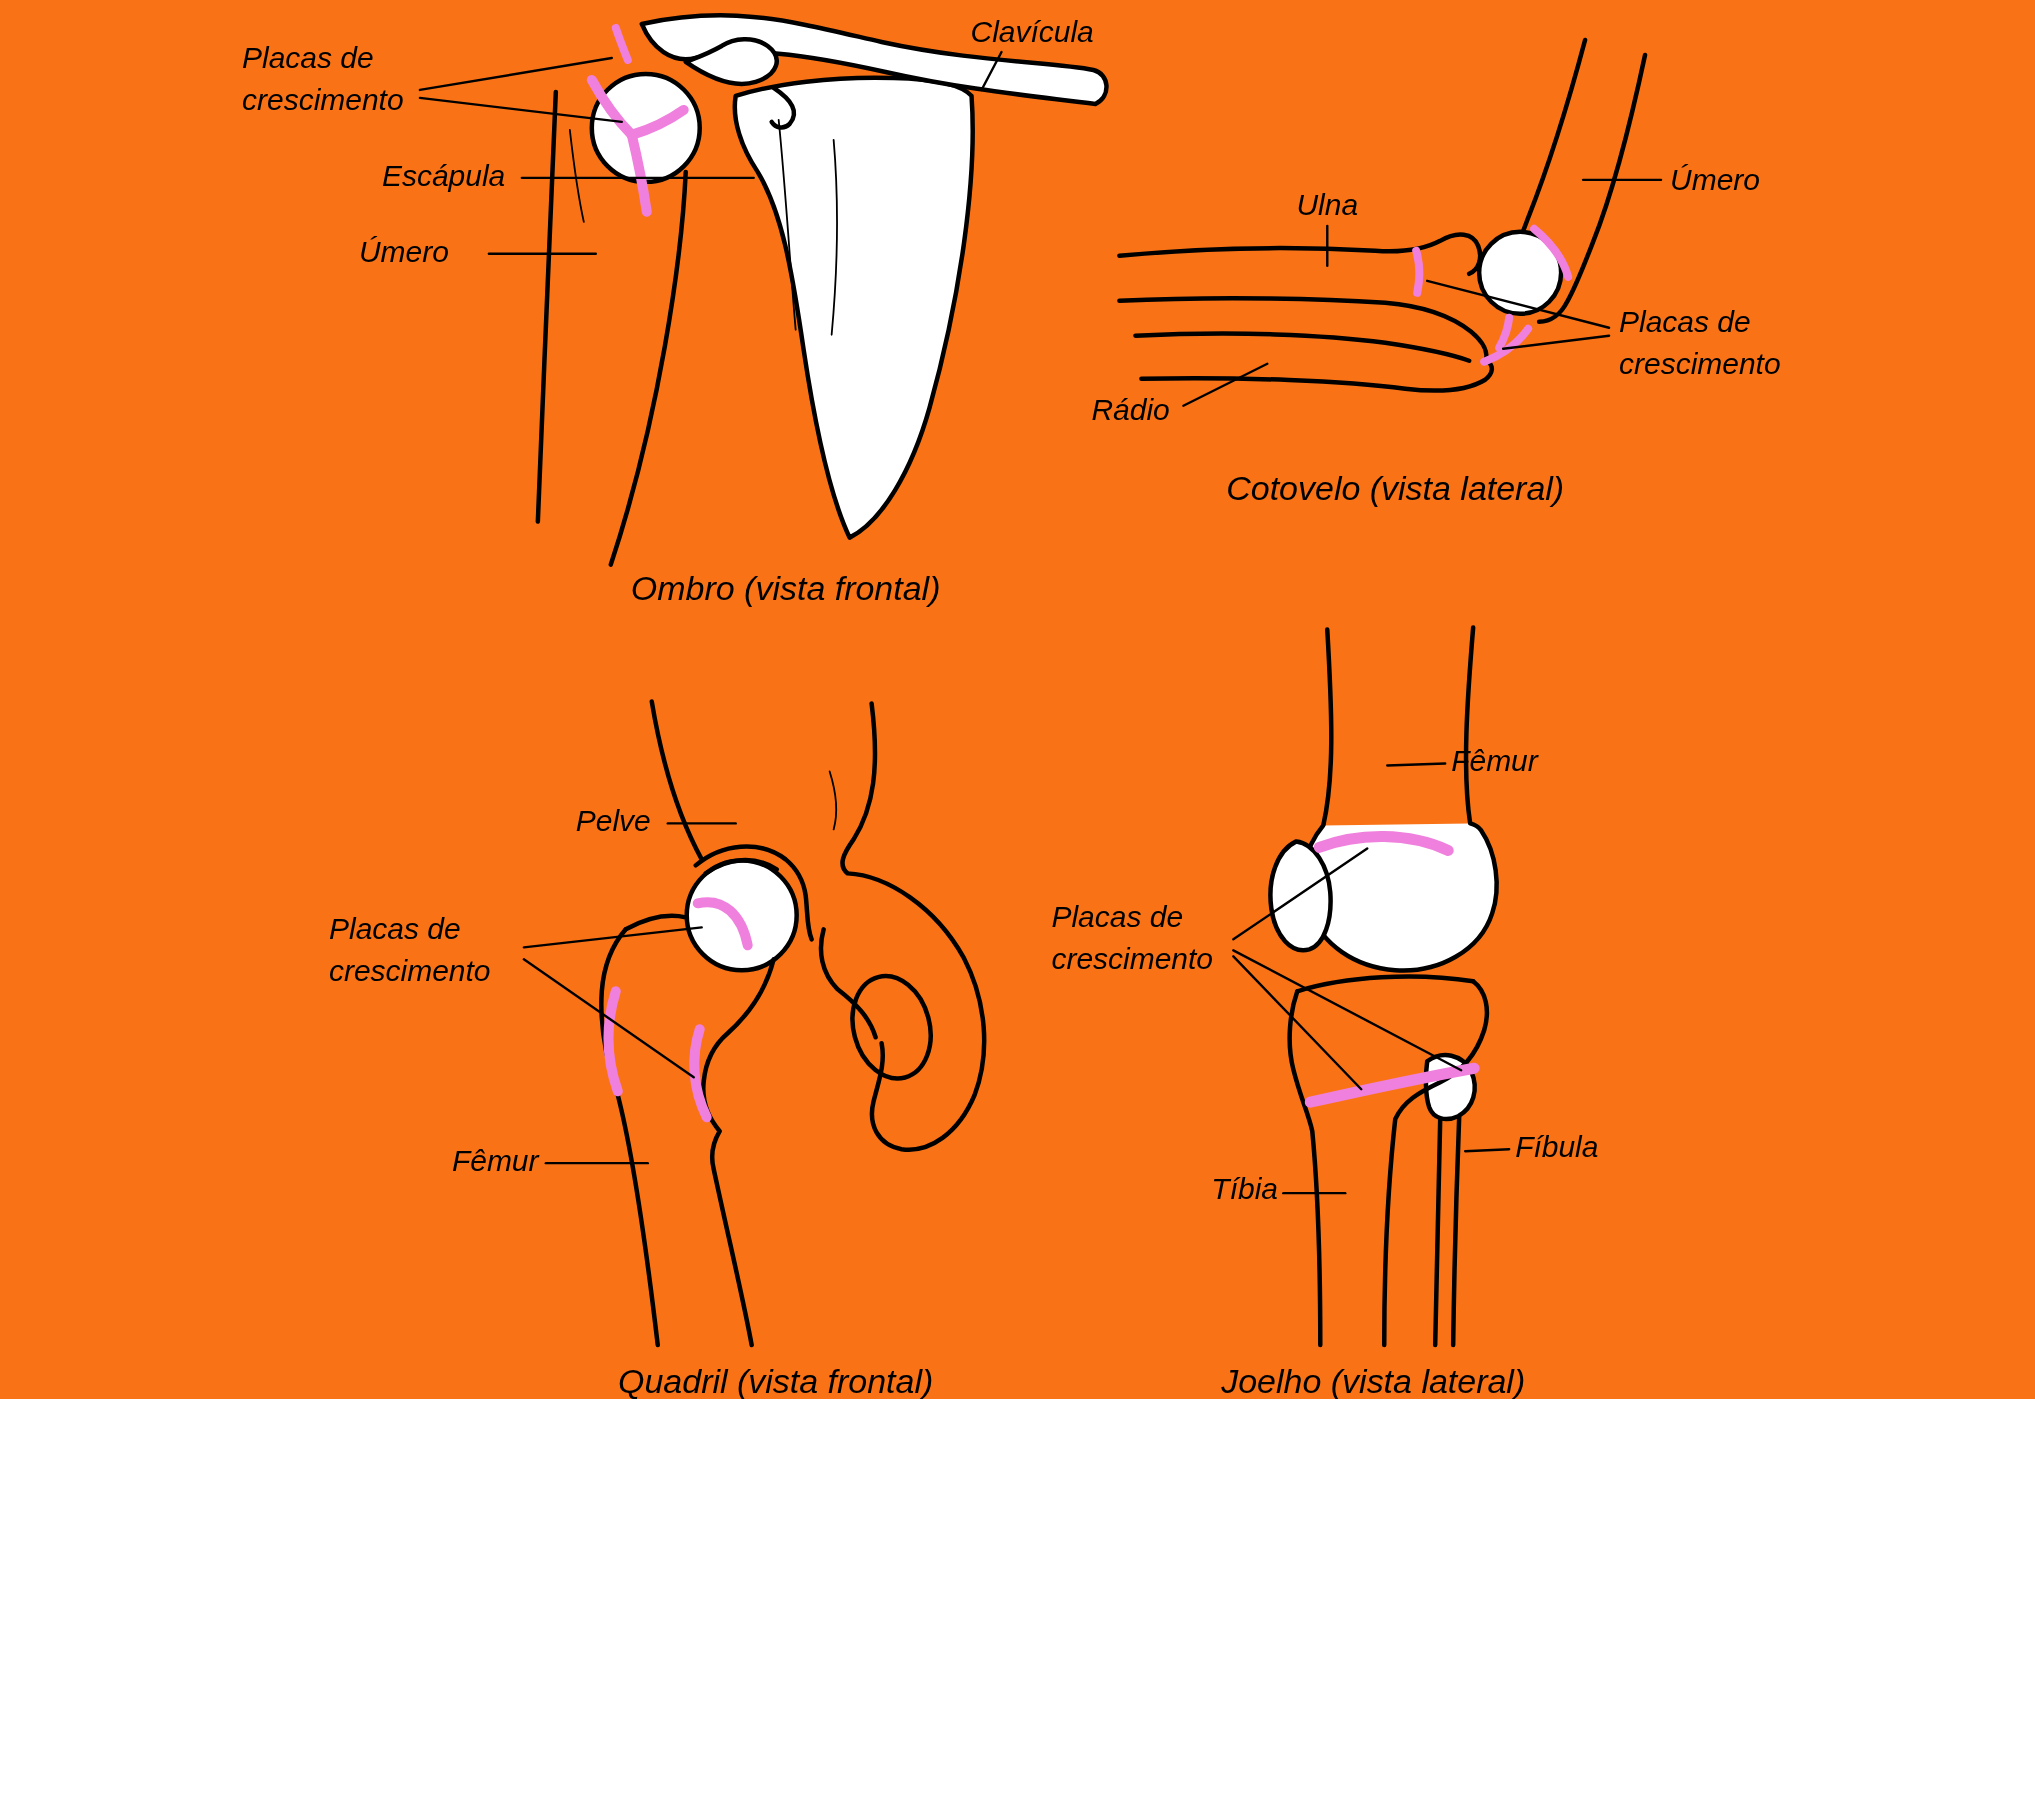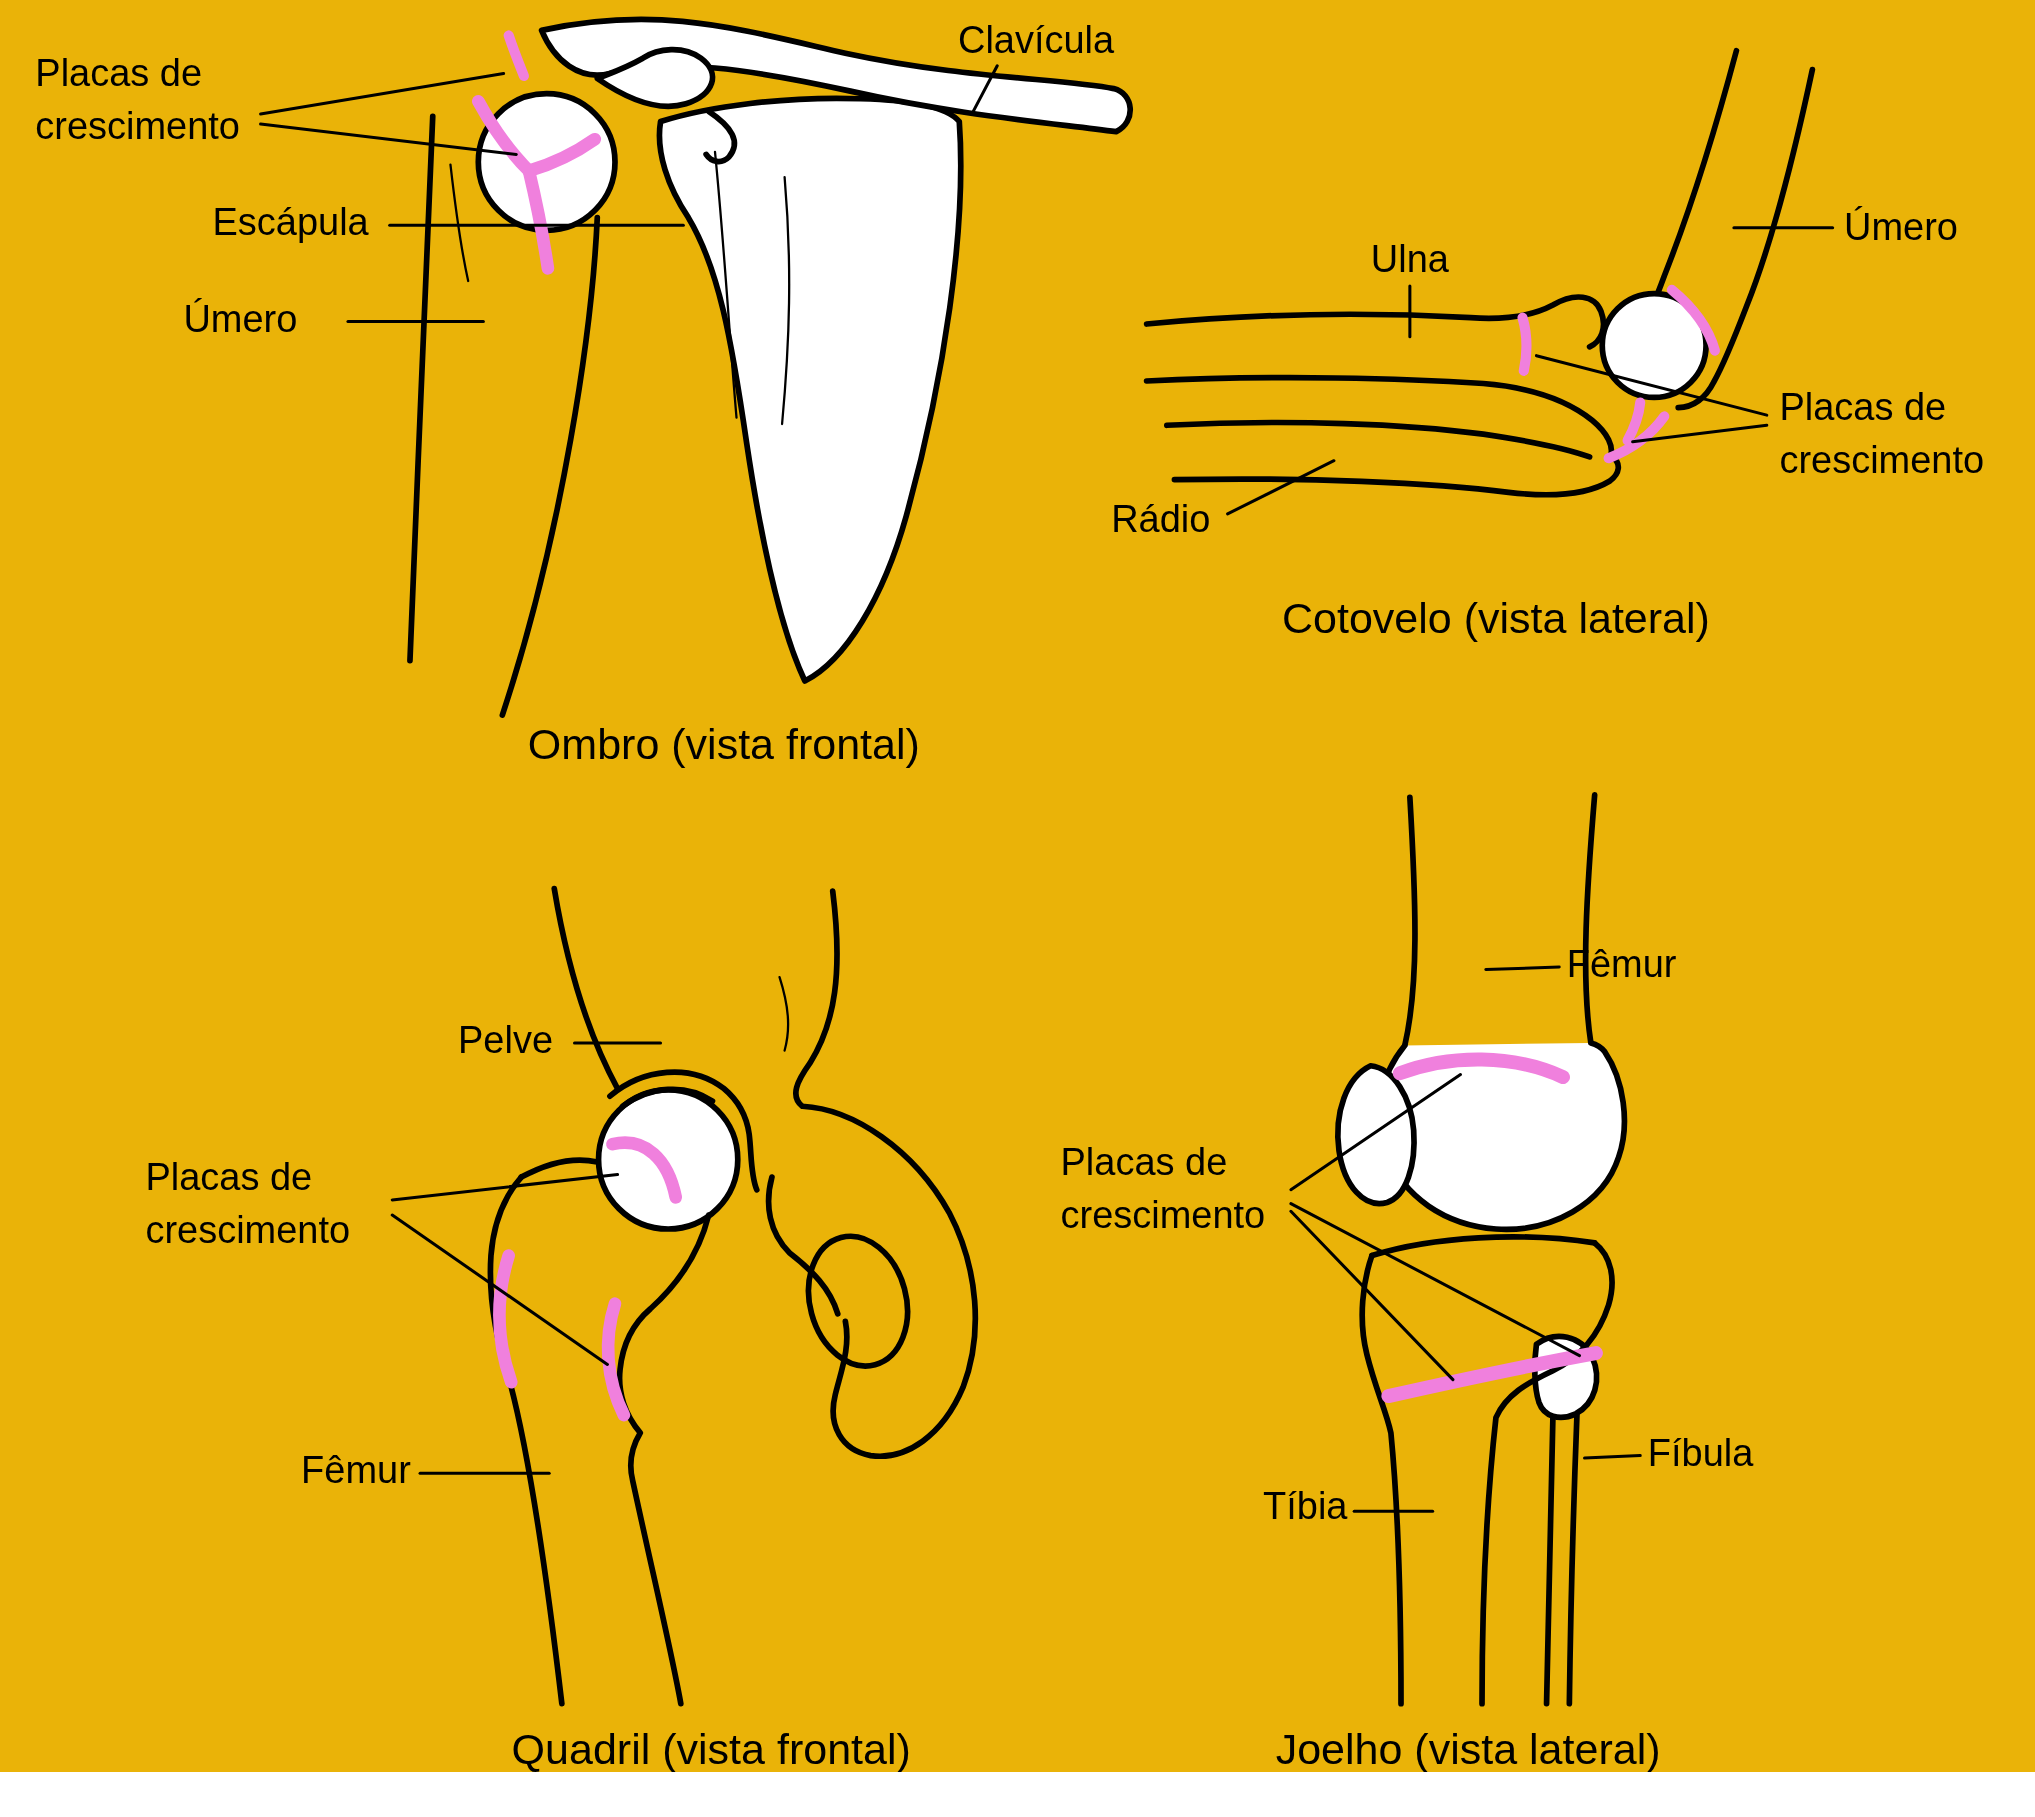--- a/index.html
+++ b/index.html
@@ -1,16 +1,16 @@
 <!DOCTYPE html>
 <html style="font-size:8.5px"><head>
 <meta charset="utf-8">
 <style>
   html,body{margin:0;padding:0;background:#ffffff;}
-  .stage{width:2035px;height:1772px;background:#eab308;}
+  .stage{width:2035px;height:1399px;background:#f97316;font-style:italic;}
   svg{display:block;width:100%;height:100%;}
   .bone{fill:none;stroke:#000;stroke-width:4.5;stroke-linecap:round;stroke-linejoin:round;}
   .bone-fill{fill:#ffffff;stroke:#000;stroke-width:4.5;stroke-linecap:round;stroke-linejoin:round;}
   .thin{fill:none;stroke:#000;stroke-width:1.8;stroke-linecap:round;}
   .pointer{fill:none;stroke:#000;stroke-width:2.4;stroke-linecap:round;}
   .gp{fill:none;stroke:#f080dd;stroke-width:10;stroke-linecap:round;}
   .gp-thin{fill:none;stroke:#f080dd;stroke-width:8;stroke-linecap:round;}
   .gp-wide{fill:none;stroke:#f080dd;stroke-width:11;stroke-linecap:round;}
   .lbl{font-family:"Liberation Sans",sans-serif;font-size:30px;fill:#000;}
   .cap{font-family:"Liberation Sans",sans-serif;font-size:34px;fill:#000;}

